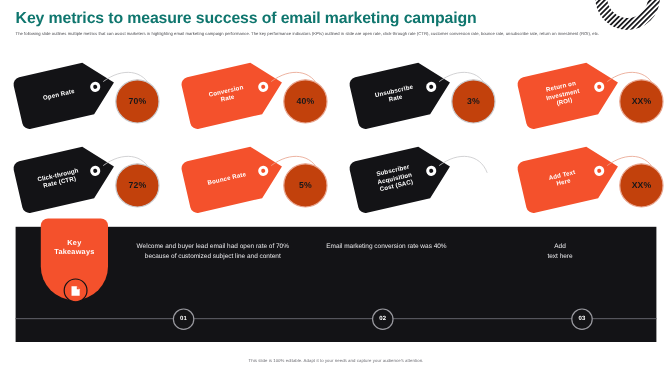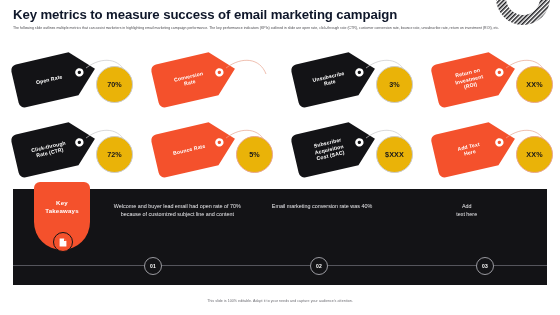--- a/index.html
+++ b/index.html
@@ -30,21 +30,21 @@
   
   .header {
     position: absolute;
     left: 13px;
     top: 7px;
     right: 70px;
   }
   .slide-title {
     font-size: 13.2px;
     font-weight: bold;
-    color: #0f172a;
+    color: #0f766e;
     letter-spacing: -0.1px;
     line-height: 15px;
     margin: 0;
     white-space: nowrap;
   }
   .slide-subtitle {
     margin: 4px 0 0 0;
     font-size: 3.5px;
     line-height: 5.2px;
     color: #4a4a4f;
@@ -106,21 +106,21 @@
     pointer-events: none;
   }
   .value-circle {
     position: absolute;
     left: 96px;
     top: 22px;
     width: 35px;
     height: 35px;
     border-radius: 50%;
     border: 0.7px solid #c9c9cc;
-    background: #eab308;
+    background: #c2410c;
     display: flex;
     align-items: center;
     justify-content: center;
     font-size: 7.2px;
     font-weight: bold;
     color: #17171a;
     letter-spacing: 0.1px;
   }
   .value-circle.accent { border-color: #e8a58f; }
 
@@ -277,20 +277,21 @@
         <svg class="tag-svg" width="82" height="44" viewBox="0 0 82 44">
           <path d="M6 0 H60 L82 22 L60 44 H6 A6 6 0 0 1 0 38 V6 A6 6 0 0 1 6 0 Z" fill="#f4512c"></path>
           <circle cx="66" cy="22" r="4.2" fill="#ffffff"></circle>
           <circle cx="66" cy="22" r="1.7" fill="#f4512c"></circle>
         </svg>
         <div class="tag-label">Conversion<br>Rate</div>
       </div>
       <svg class="connector" viewBox="0 0 52 46">
         <path d="M2 16 C 18 4, 36 6, 42 22" fill="none" stroke="#e8a58f" stroke-width="0.7"></path>
       </svg>
+      <div class="value-circle accent">40%</div>
     </div>
 
     <div class="metric-cell">
       <div class="tag-wrap">
         <svg class="tag-svg" width="82" height="44" viewBox="0 0 82 44">
           <path d="M6 0 H60 L82 22 L60 44 H6 A6 6 0 0 1 0 38 V6 A6 6 0 0 1 6 0 Z" fill="#131316"></path>
           <circle cx="66" cy="22" r="4.2" fill="#ffffff"></circle>
           <circle cx="66" cy="22" r="1.7" fill="#131316"></circle>
         </svg>
         <div class="tag-label">Unsubscribe<br>Rate</div>
@@ -355,21 +356,20 @@
         <svg class="tag-svg" width="82" height="44" viewBox="0 0 82 44">
           <path d="M6 0 H60 L82 22 L60 44 H6 A6 6 0 0 1 0 38 V6 A6 6 0 0 1 6 0 Z" fill="#131316"></path>
           <circle cx="66" cy="22" r="4.2" fill="#ffffff"></circle>
           <circle cx="66" cy="22" r="1.7" fill="#131316"></circle>
         </svg>
         <div class="tag-label">Subscriber<br>Acquisition<br>Cost (SAC)</div>
       </div>
       <svg class="connector" viewBox="0 0 52 46">
         <path d="M2 16 C 18 4, 36 6, 42 22" fill="none" stroke="#c9c9cc" stroke-width="0.7"></path>
       </svg>
-      <div class="value-circle">$XXX</div>
     </div>
 
     <div class="metric-cell">
       <div class="tag-wrap">
         <svg class="tag-svg" width="82" height="44" viewBox="0 0 82 44">
           <path d="M6 0 H60 L82 22 L60 44 H6 A6 6 0 0 1 0 38 V6 A6 6 0 0 1 6 0 Z" fill="#f4512c"></path>
           <circle cx="66" cy="22" r="4.2" fill="#ffffff"></circle>
           <circle cx="66" cy="22" r="1.7" fill="#f4512c"></circle>
         </svg>
         <div class="tag-label">Add Text<br>Here</div>

